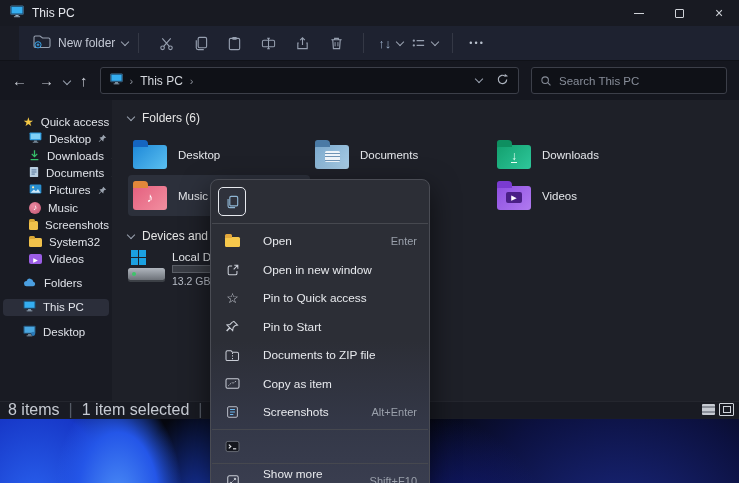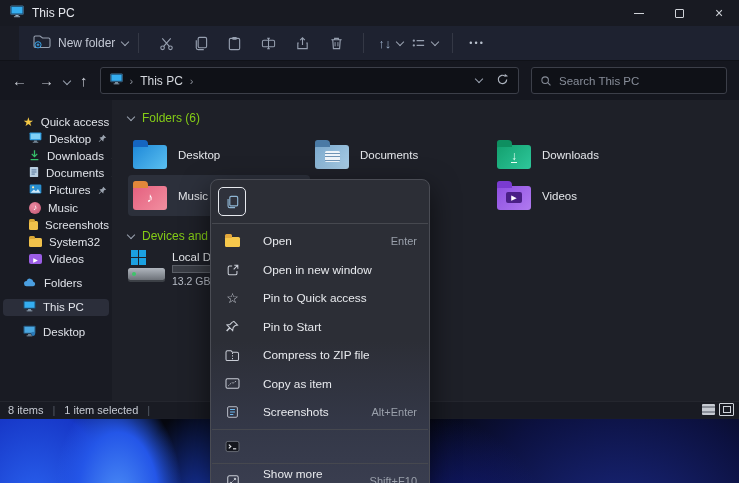--- a/index.html
+++ b/index.html
@@ -55,21 +55,21 @@
   .side-item.selected{ background:#2b2e3a; }
   .gap{ margin-top:7px; }
   .pin{ margin-left:auto; margin-right:7px; color:#9aa2ae; display:flex; }
   .star-ico{ color:#f5c945; font-size:12px; line-height:1; }
   .mini-circle{ width:12px; height:12px; border-radius:50%; background:radial-gradient(circle at 35% 35%, #ea8aa2, #c2536e); display:flex; align-items:center; justify-content:center; color:#fff; font-size:8px; }
   .mini-vid{ width:13px; height:10px; border-radius:2px; background:#9b5de5; display:flex; align-items:center; justify-content:center; color:#fff; font-size:6px; }
   .mini-folder{ position:relative; width:13px; height:9px; border-radius:1.5px; background:#f0c14b; margin-top:2px; }
   .mini-folder::before{ content:""; position:absolute; top:-2.5px; left:0; width:6px; height:3px; border-radius:1.5px 1.5px 0 0; background:#d9a736; }
   
   .content{ flex:1; background:#1e2028; padding:11px 0 0 16px; position:relative; }
-  .sect-head{ display:flex; align-items:center; gap:8px; font-size:12px; color:#84cc16; }
+  .sect-head{ display:flex; align-items:center; gap:8px; font-size:12px; color:#e5e5e5; }
   .sect-head .chev{ border-color:#9aa2b0; }
   .folder-grid{ margin-top:9px; display:grid; grid-template-columns:repeat(3,182px); grid-auto-rows:41px; }
   .tile{ display:flex; align-items:center; gap:11px; padding-left:5px; border-radius:4px; font-size:11.5px; color:#e4e6ea; }
   .tile.selected{ background:#2c303b; }
   .fldr{ position:relative; width:34px; height:24px; border-radius:3px; margin-top:4px; display:flex; align-items:center; justify-content:center; }
   .fldr::before{ content:""; position:absolute; top:-4.5px; left:0; width:15px; height:7px; border-radius:2.5px 4px 0 0; background:var(--tab); }
   .f-desktop{ --tab:#1565c0; background:linear-gradient(135deg,#1e88d8,#5bc0f0); }
   .f-documents{ --tab:#4a7aa5; background:linear-gradient(135deg,#7aa8cc,#a9cde6); }
   .f-downloads{ --tab:#0e8f60; background:linear-gradient(135deg,#13a06e,#2ec79b); }
   .f-music{ --tab:#e2873a; background:linear-gradient(135deg,#e4607f,#f28fa0); }
@@ -86,21 +86,21 @@
   .winflag i{ background:#1ba1e2; }
   .drive-body{ position:absolute; left:0; bottom:2px; width:37px; height:12px; border-radius:2.5px; background:linear-gradient(#b0b6be,#6d7279); box-shadow:0 2px 0 #3c4046; }
   .led{ position:absolute; left:4px; top:4px; width:4px; height:4px; border-radius:50%; background:#3ec46a; }
   .drive-info{ display:flex; flex-direction:column; gap:2px; padding-top:1px; }
   .drive-name{ font-size:11.5px; color:#e4e6ea; }
   .drive-bar{ width:70px; height:8px; border:1px solid #5a5e66; background:#3a3d45; }
   .drive-fill{ height:100%; width:90%; background:#3393dd; }
   .drive-free{ font-size:10.5px; color:#b9bec8; }
   
   .statusbar{ position:absolute; left:0; right:0; top:401px; height:17px; background:#191b23; border-top:1px solid #24262e;
-    display:flex; align-items:center; padding-left:8px; gap:9px; font-size:11px; color:#c6cad2; z-index:2; }
+    display:flex; align-items:center; padding-left:8px; gap:9px; font-size:16px; color:#c6cad2; z-index:2; }
   .sb-div{ color:#555b66; }
   .sb-views{ position:absolute; right:5px; top:1px; display:flex; gap:4px; align-items:center; }
   .sb-list{ width:13px; height:11px; background:repeating-linear-gradient(180deg,#c6cad2 0 2px, transparent 2px 4.5px); border-radius:1px; background-color:#8a8f99; }
   .sb-large{ width:15px; height:13px; border:1px solid #cfd3da; border-radius:1px; display:flex; align-items:center; justify-content:center; }
   .sb-large i{ width:8px; height:7px; border:1.6px solid #cfd3da; display:block; }
   
   .ctxmenu{ position:absolute; left:210px; top:179px; width:220px; height:312px; z-index:20;
     background:linear-gradient(180deg,#2c2e36 0%, #2c2e36 52%, #343848 80%, #3a3e50 100%);
     border:1px solid #4a4c54; border-radius:8px; box-shadow:0 10px 28px rgba(0,0,0,.6);
     padding-top:4px; overflow:hidden; }
@@ -468,21 +468,21 @@
       <span>Pin to Start</span>
       <span class="mi-shortcut"></span>
     </div>
     <div class="ctx-item">
       <span class="mi-icon">
         <svg width="15" height="13" viewBox="0 0 16 14">
             <path d="M1 3.5 Q1 2 2.5 2 h4 l1.5 1.5 h5 q1.5 0 1.5 1.5 v6 q0 1.5-1.5 1.5 H2.5 Q1 12.5 1 11z" fill="none" stroke="currentColor" stroke-width="1.1"></path>
             <path d="M8 4 v1.4 M8 6.8 v1.4 M8 9.6 v1.4" stroke="currentColor" stroke-width="1.1"></path>
           </svg>
       </span>
-      <span>Compress to ZIP file</span>
+      <span>Documents to ZIP file</span>
       <span class="mi-shortcut"></span>
     </div>
     <div class="ctx-item">
       <span class="mi-icon">
         <svg width="15" height="13" viewBox="0 0 16 14">
             <rect x="1" y="2" width="14" height="10" rx="1.5" fill="none" stroke="currentColor" stroke-width="1.1"></rect>
             <path d="M3.5 9.5 L6.8 6.3 h2.4 l3.3-2.3" fill="none" stroke="currentColor" stroke-width="1" stroke-dasharray="1.6 1.2"></path>
           </svg>
       </span>
       <span>Copy as item</span>

